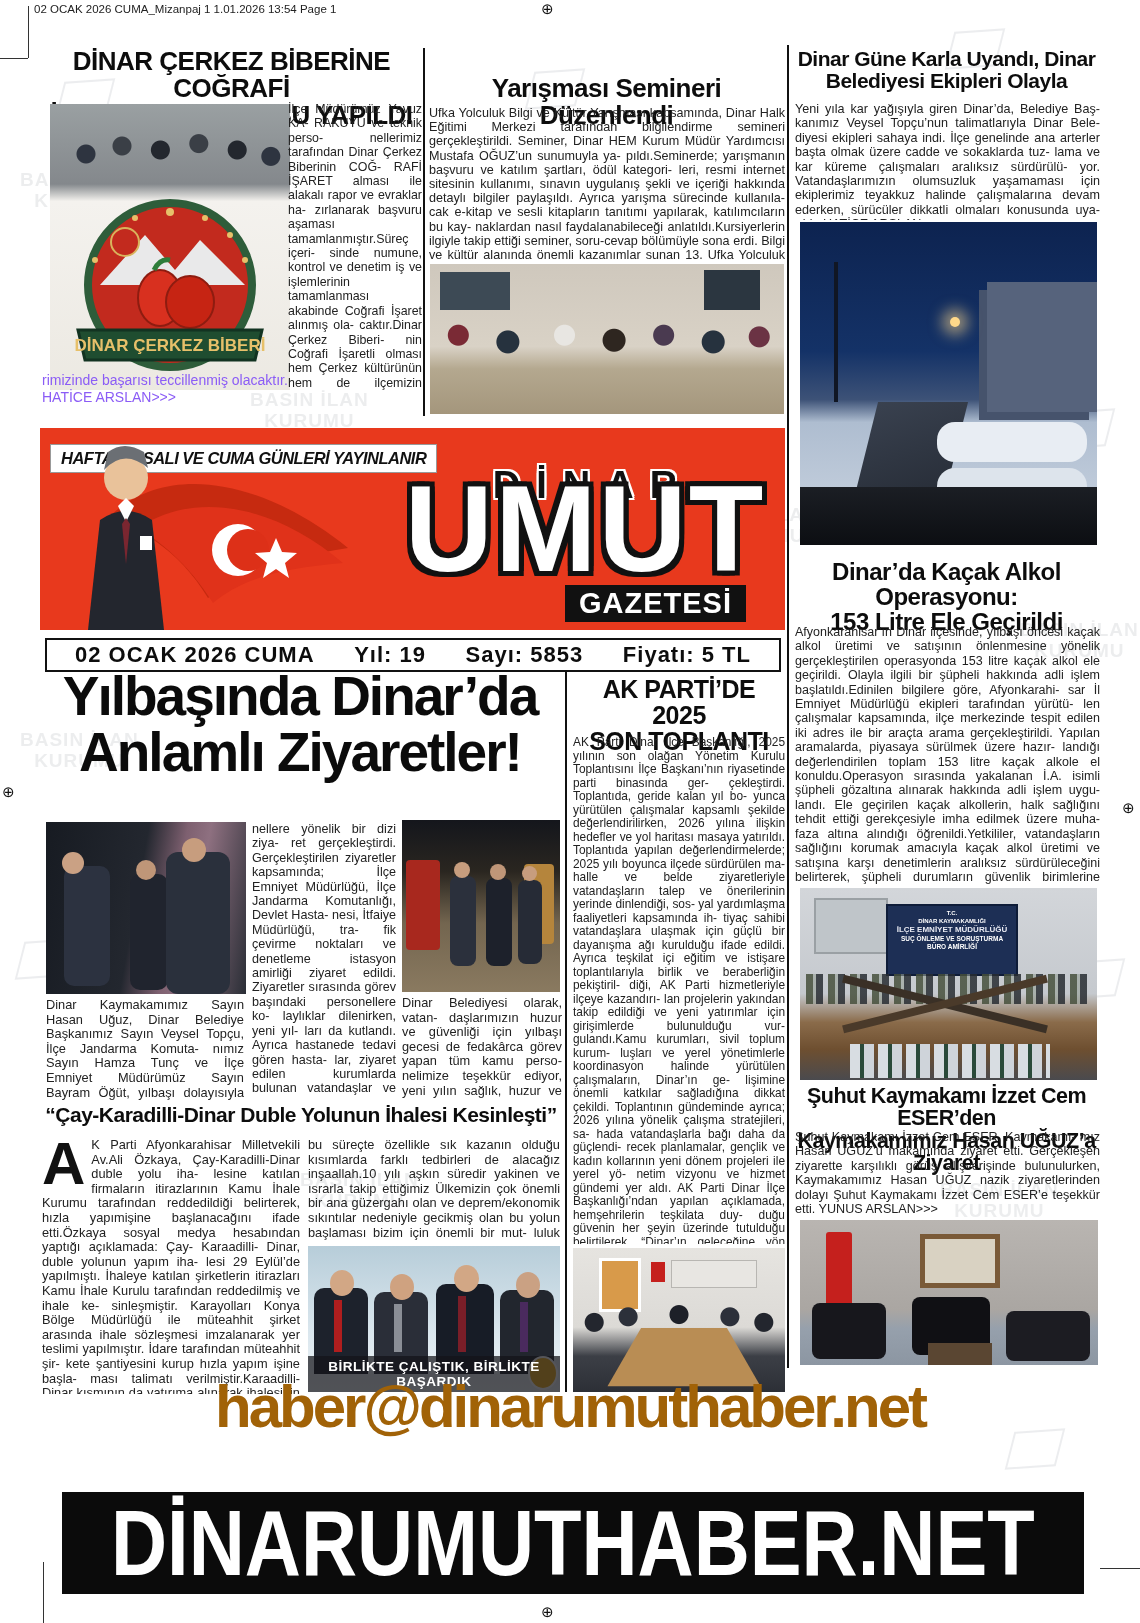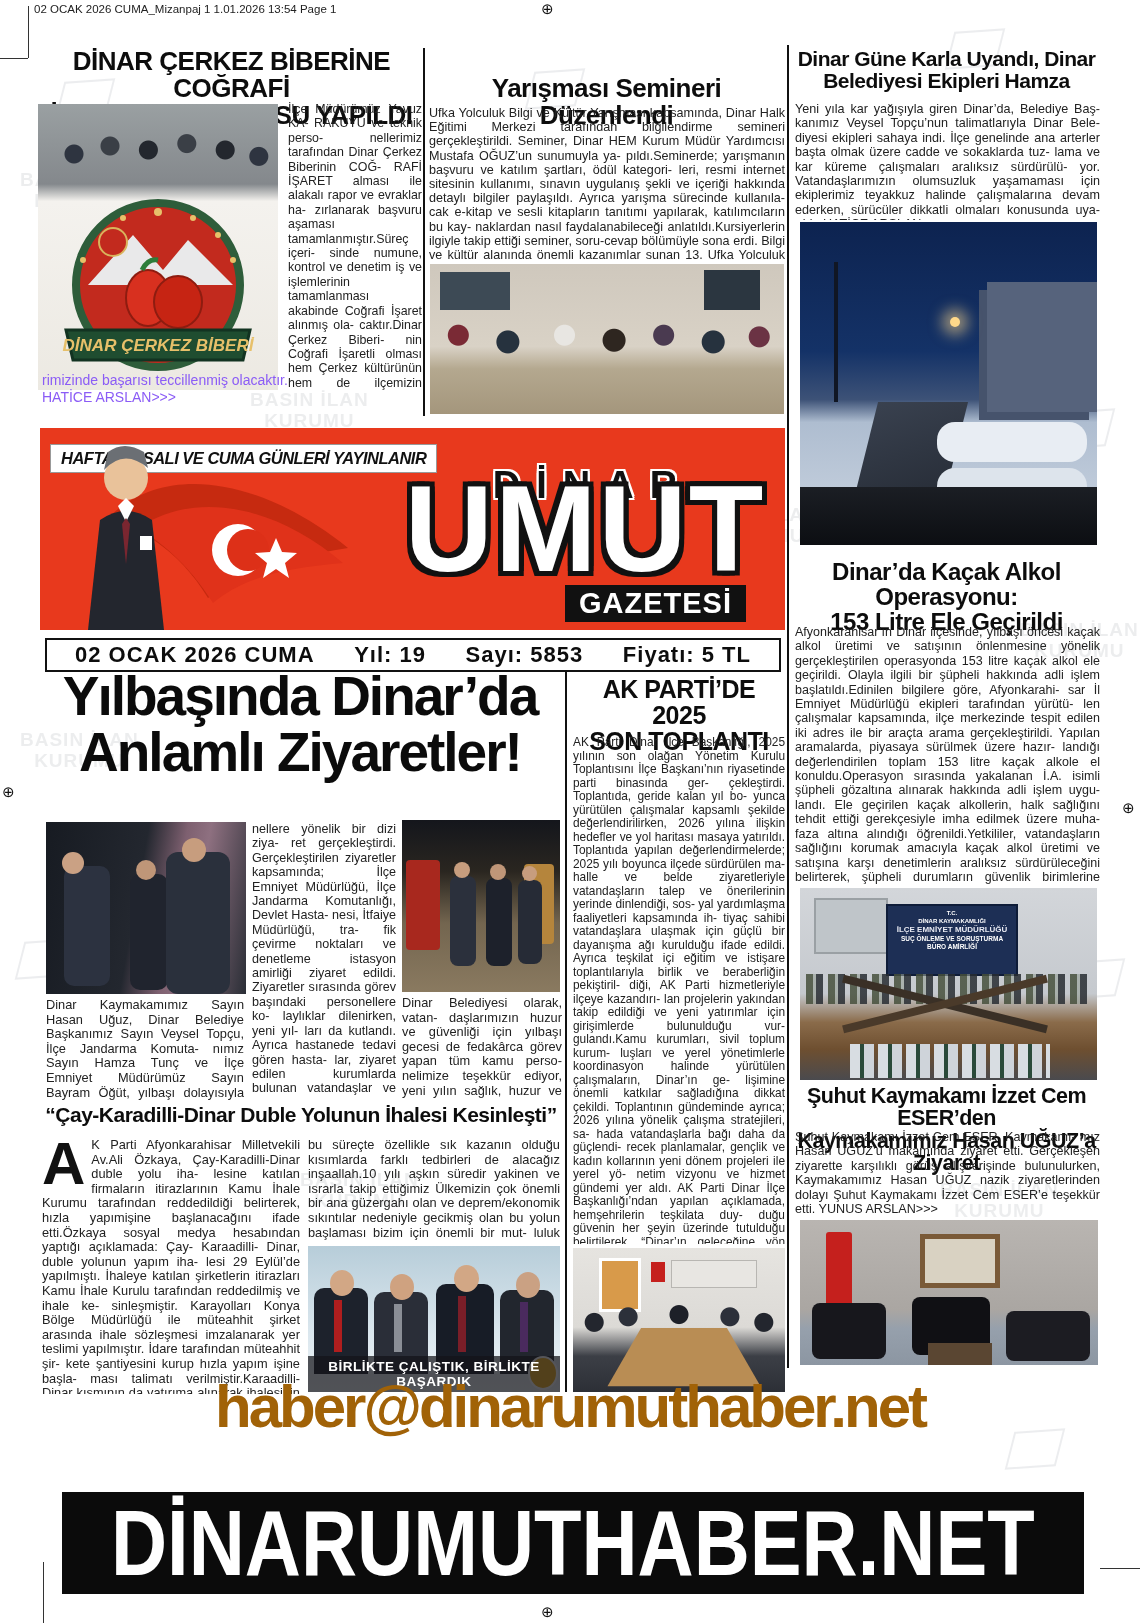--- a/index.html
+++ b/index.html
@@ -77,21 +77,21 @@
   <div class="cropline" style="left:1100px;top:1568px;width:40px;height:1px;"></div>
   <span class="regmark" style="left:541px;top:1px;">⊕</span>
   <span class="regmark" style="left:2px;top:784px;">⊕</span>
   <span class="regmark" style="left:1122px;top:800px;">⊕</span>
   <span class="regmark" style="left:541px;top:1604px;">⊕</span>
 
   <div class="abs hl" style="left:40px;top:48px;width:383px;font-size:26px;">
     <span>DİNAR ÇERKEZ BİBERİNE COĞRAFİ</span><br>
     <span>İŞARET BAŞVURUSU YAPILDI</span>
   </div>
-  <div class="photo" style="left:38px;top:104px;width:240px;height:286px;background:linear-gradient(#9aa0a2 0%,#84888c 28%,#f4f2ee 34%,#ece9e2 100%);font-style:italic;">
+  <div class="photo" style="left:50px;top:104px;width:240px;height:286px;background:linear-gradient(#9aa0a2 0%,#84888c 28%,#f4f2ee 34%,#ece9e2 100%);">
     <div style="position:absolute;left:0;top:6px;width:100%;height:80px;background:
       radial-gradient(circle at 15% 55%, #2e3440 0 9px, transparent 10px),
       radial-gradient(circle at 30% 45%, #3a3f46 0 9px, transparent 10px),
       radial-gradient(circle at 46% 50%, #23272e 0 9px, transparent 10px),
       radial-gradient(circle at 62% 42%, #3a3f46 0 9px, transparent 10px),
       radial-gradient(circle at 78% 50%, #23272e 0 9px, transparent 10px),
       radial-gradient(circle at 92% 58%, #2e3440 0 9px, transparent 10px);"></div>
     <svg width="240" height="200" viewBox="0 0 240 200" style="position:absolute;left:0;top:86px;">
       <circle cx="120" cy="95" r="82" fill="#c22a1e"></circle>
       <circle cx="120" cy="95" r="82" fill="none" stroke="#2e5d3a" stroke-width="8"></circle>
@@ -135,21 +135,21 @@
       radial-gradient(circle at 80% 38%, #26323e 0 11px, transparent 12px),
       radial-gradient(circle at 93% 32%, #6b3344 0 10px, transparent 11px);"></div>
     <div style="position:absolute;left:10px;top:8px;width:70px;height:38px;background:#3d4a55;"></div>
     <div style="position:absolute;right:24px;top:6px;width:56px;height:40px;background:#2b3640;"></div>
   </div>
 
   <div class="vrule" style="left:787px;top:45px;height:1323px;"></div>
 
   <div class="abs hl" style="left:793px;top:48px;width:307px;font-size:21px;">
     <span>Dinar Güne Karla Uyandı, Dinar</span><br>
-    <span>Belediyesi Ekipleri Hamza</span>
+    <span>Belediyesi Ekipleri Olayla</span>
   </div>
   <div class="abs body-text" style="left:795px;top:102px;width:305px;height:118px;font-size:12.6px;line-height:14.4px;">Yeni yıla kar yağışıyla giren Dinar’da, Belediye Baş- kanımız Veysel Topçu’nun talimatlarıyla Dinar Bele- diyesi ekipleri sahaya indi. İlçe genelinde ana arterler başta olmak üzere cadde ve sokaklarda tuz- lama ve kar küreme çalışmaları aralıksız sürdürülü- yor. Vatandaşlarımızın olumsuzluk yaşamaması için ekiplerimiz teyakkuz halinde çalışmalarına devam ederken, sürücüler dikkatli olmaları konusunda uya- rıldı. HATİCE ARSLAN&gt;&gt;&gt;</div>
   <div class="photo" style="left:800px;top:222px;width:297px;height:323px;background:linear-gradient(#0d2350 0%,#143267 40%,#3d5277 55%,#aebdd0 62%,#cdd6e2 100%);">
     <div style="position:absolute;right:0;top:60px;width:110px;height:130px;background:#56637c;box-shadow:-8px 8px 0 #46536c;"></div>
     <div style="position:absolute;left:34px;top:40px;width:4px;height:140px;background:#101624;"></div>
     <div style="position:absolute;left:60px;top:180px;width:90px;height:145px;background:linear-gradient(160deg,#39414f,#20252e);transform:skewX(-14deg);"></div>
     <div style="position:absolute;right:10px;top:200px;width:150px;height:40px;border-radius:18px;background:#e8edf3;box-shadow:0 46px 0 #dde4ec;"></div>
     <div style="position:absolute;left:0;bottom:0;width:100%;height:58px;background:linear-gradient(#1b1e24,#0c0e12);"></div>
     <div style="position:absolute;left:150px;top:95px;width:10px;height:10px;border-radius:50%;background:#ffd98a;box-shadow:0 0 14px 8px rgba(255,217,138,.55);"></div>
   </div>

